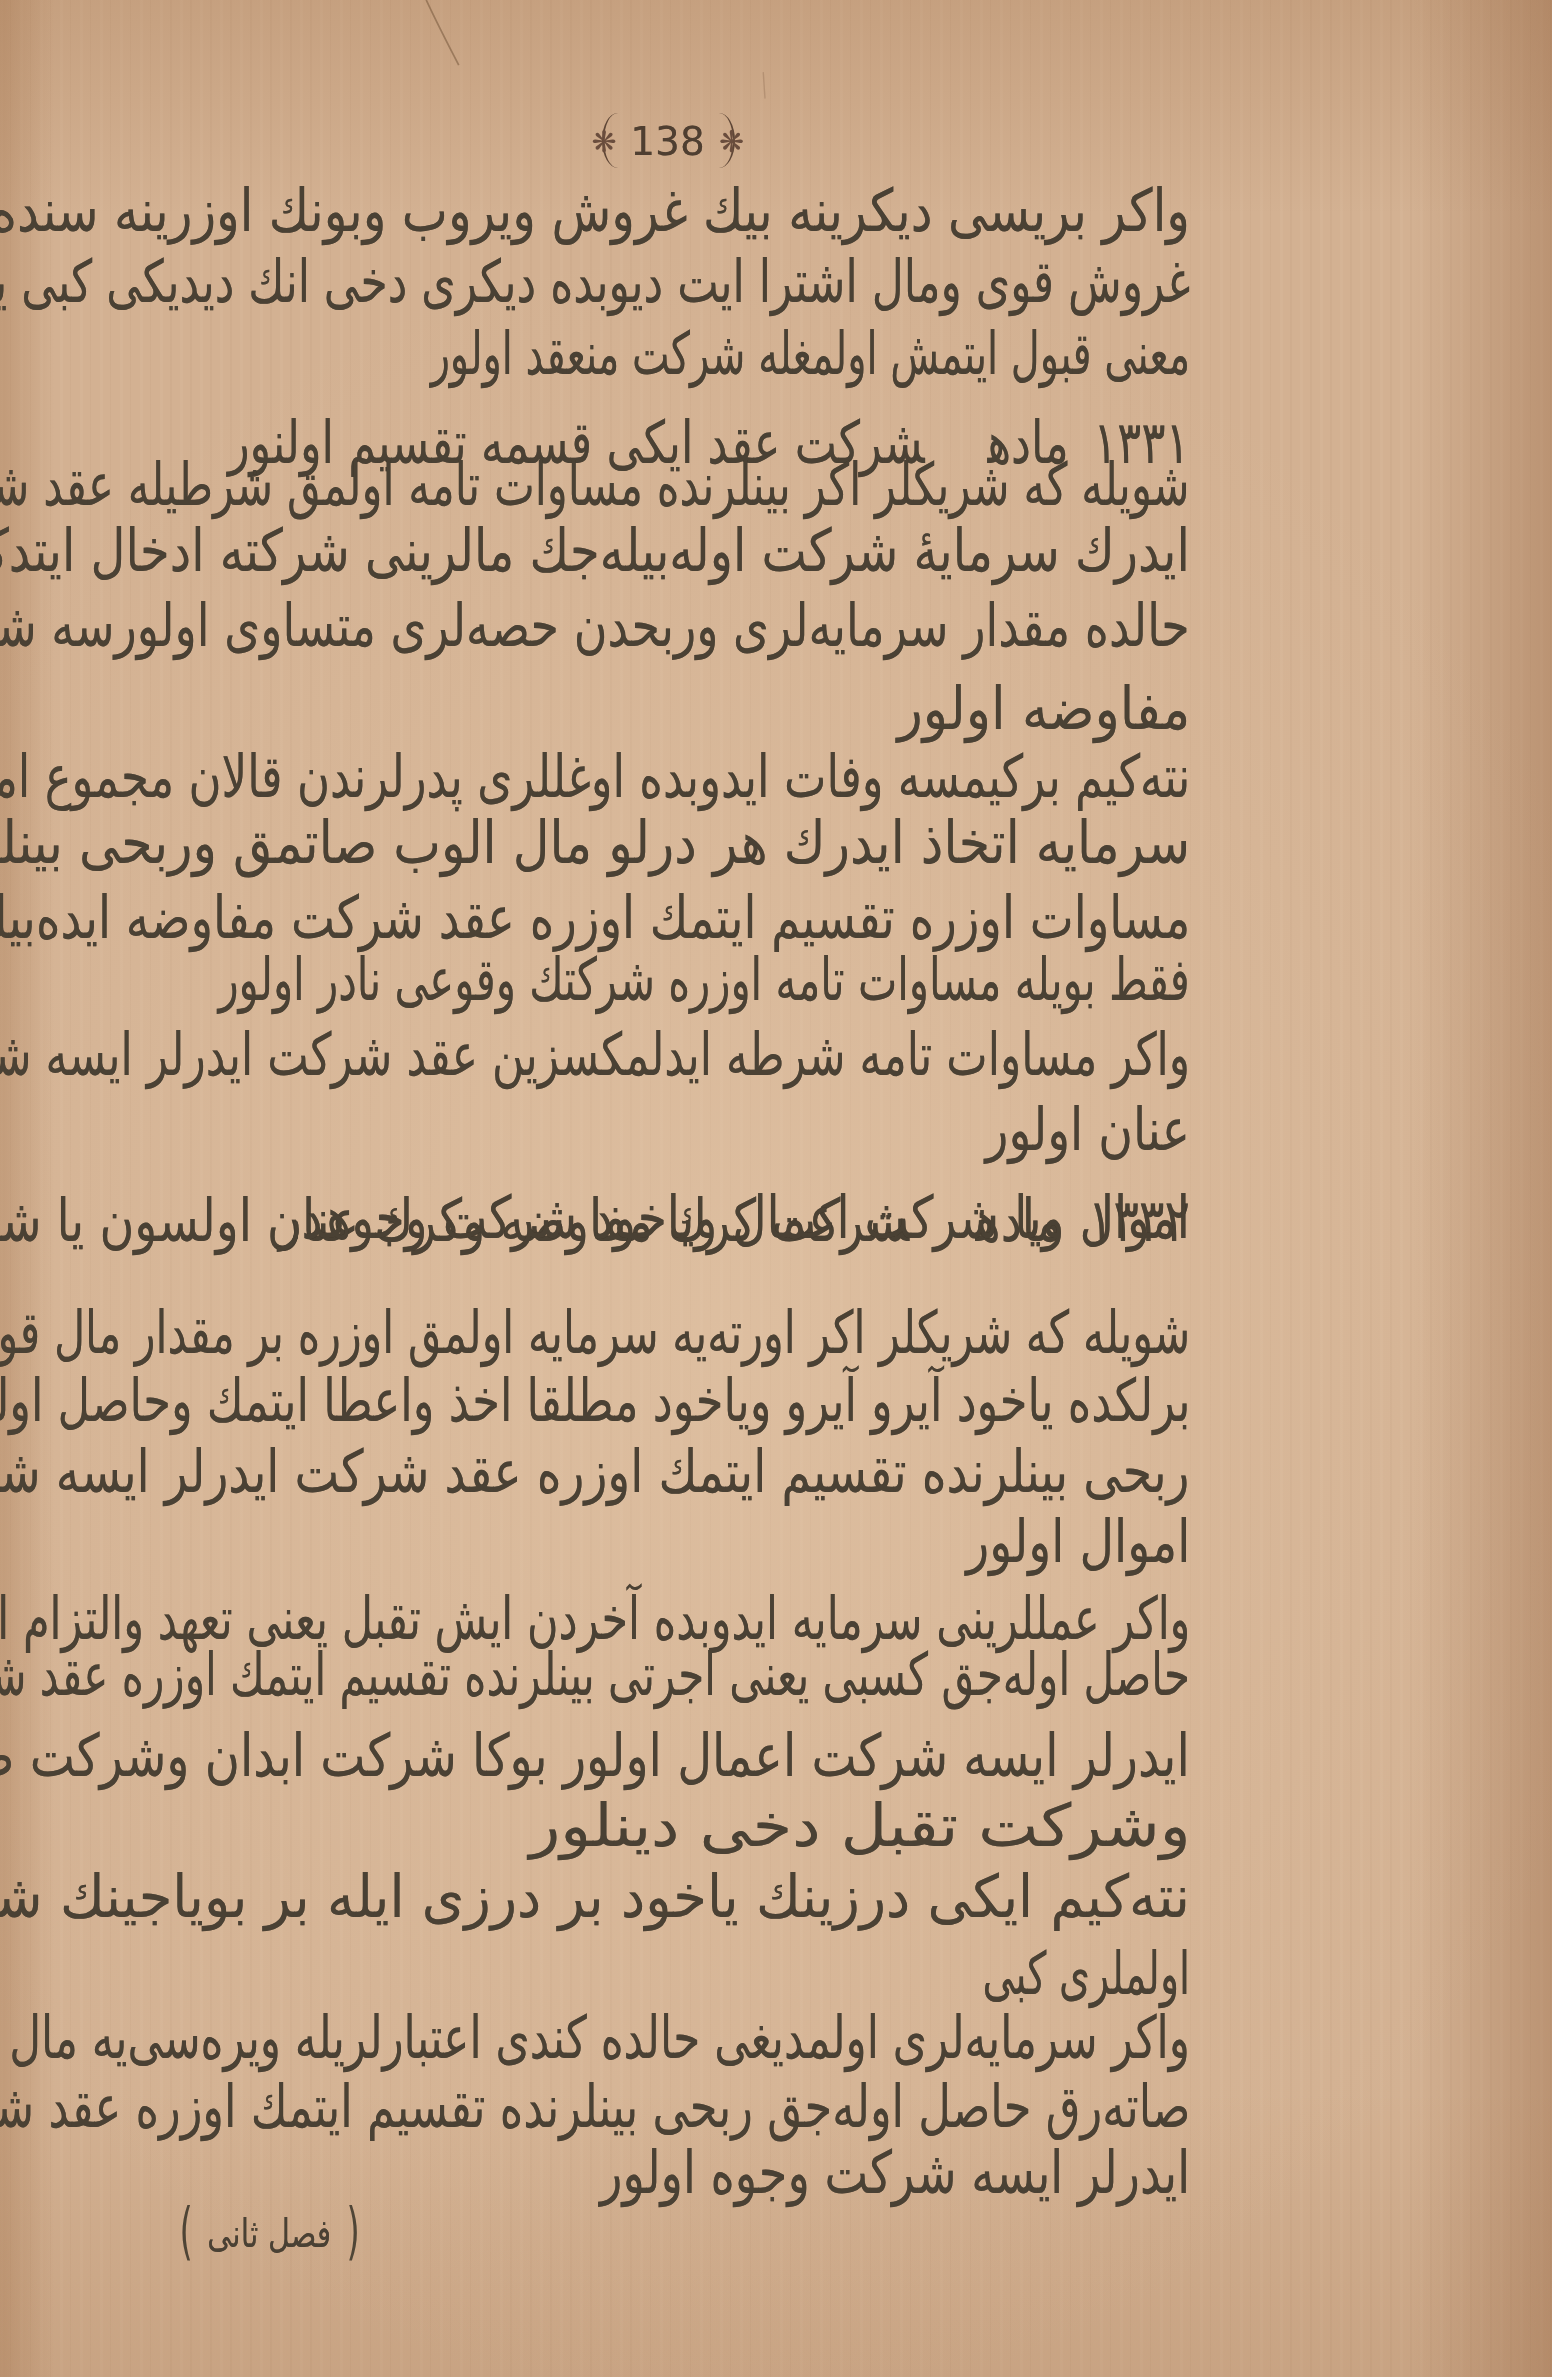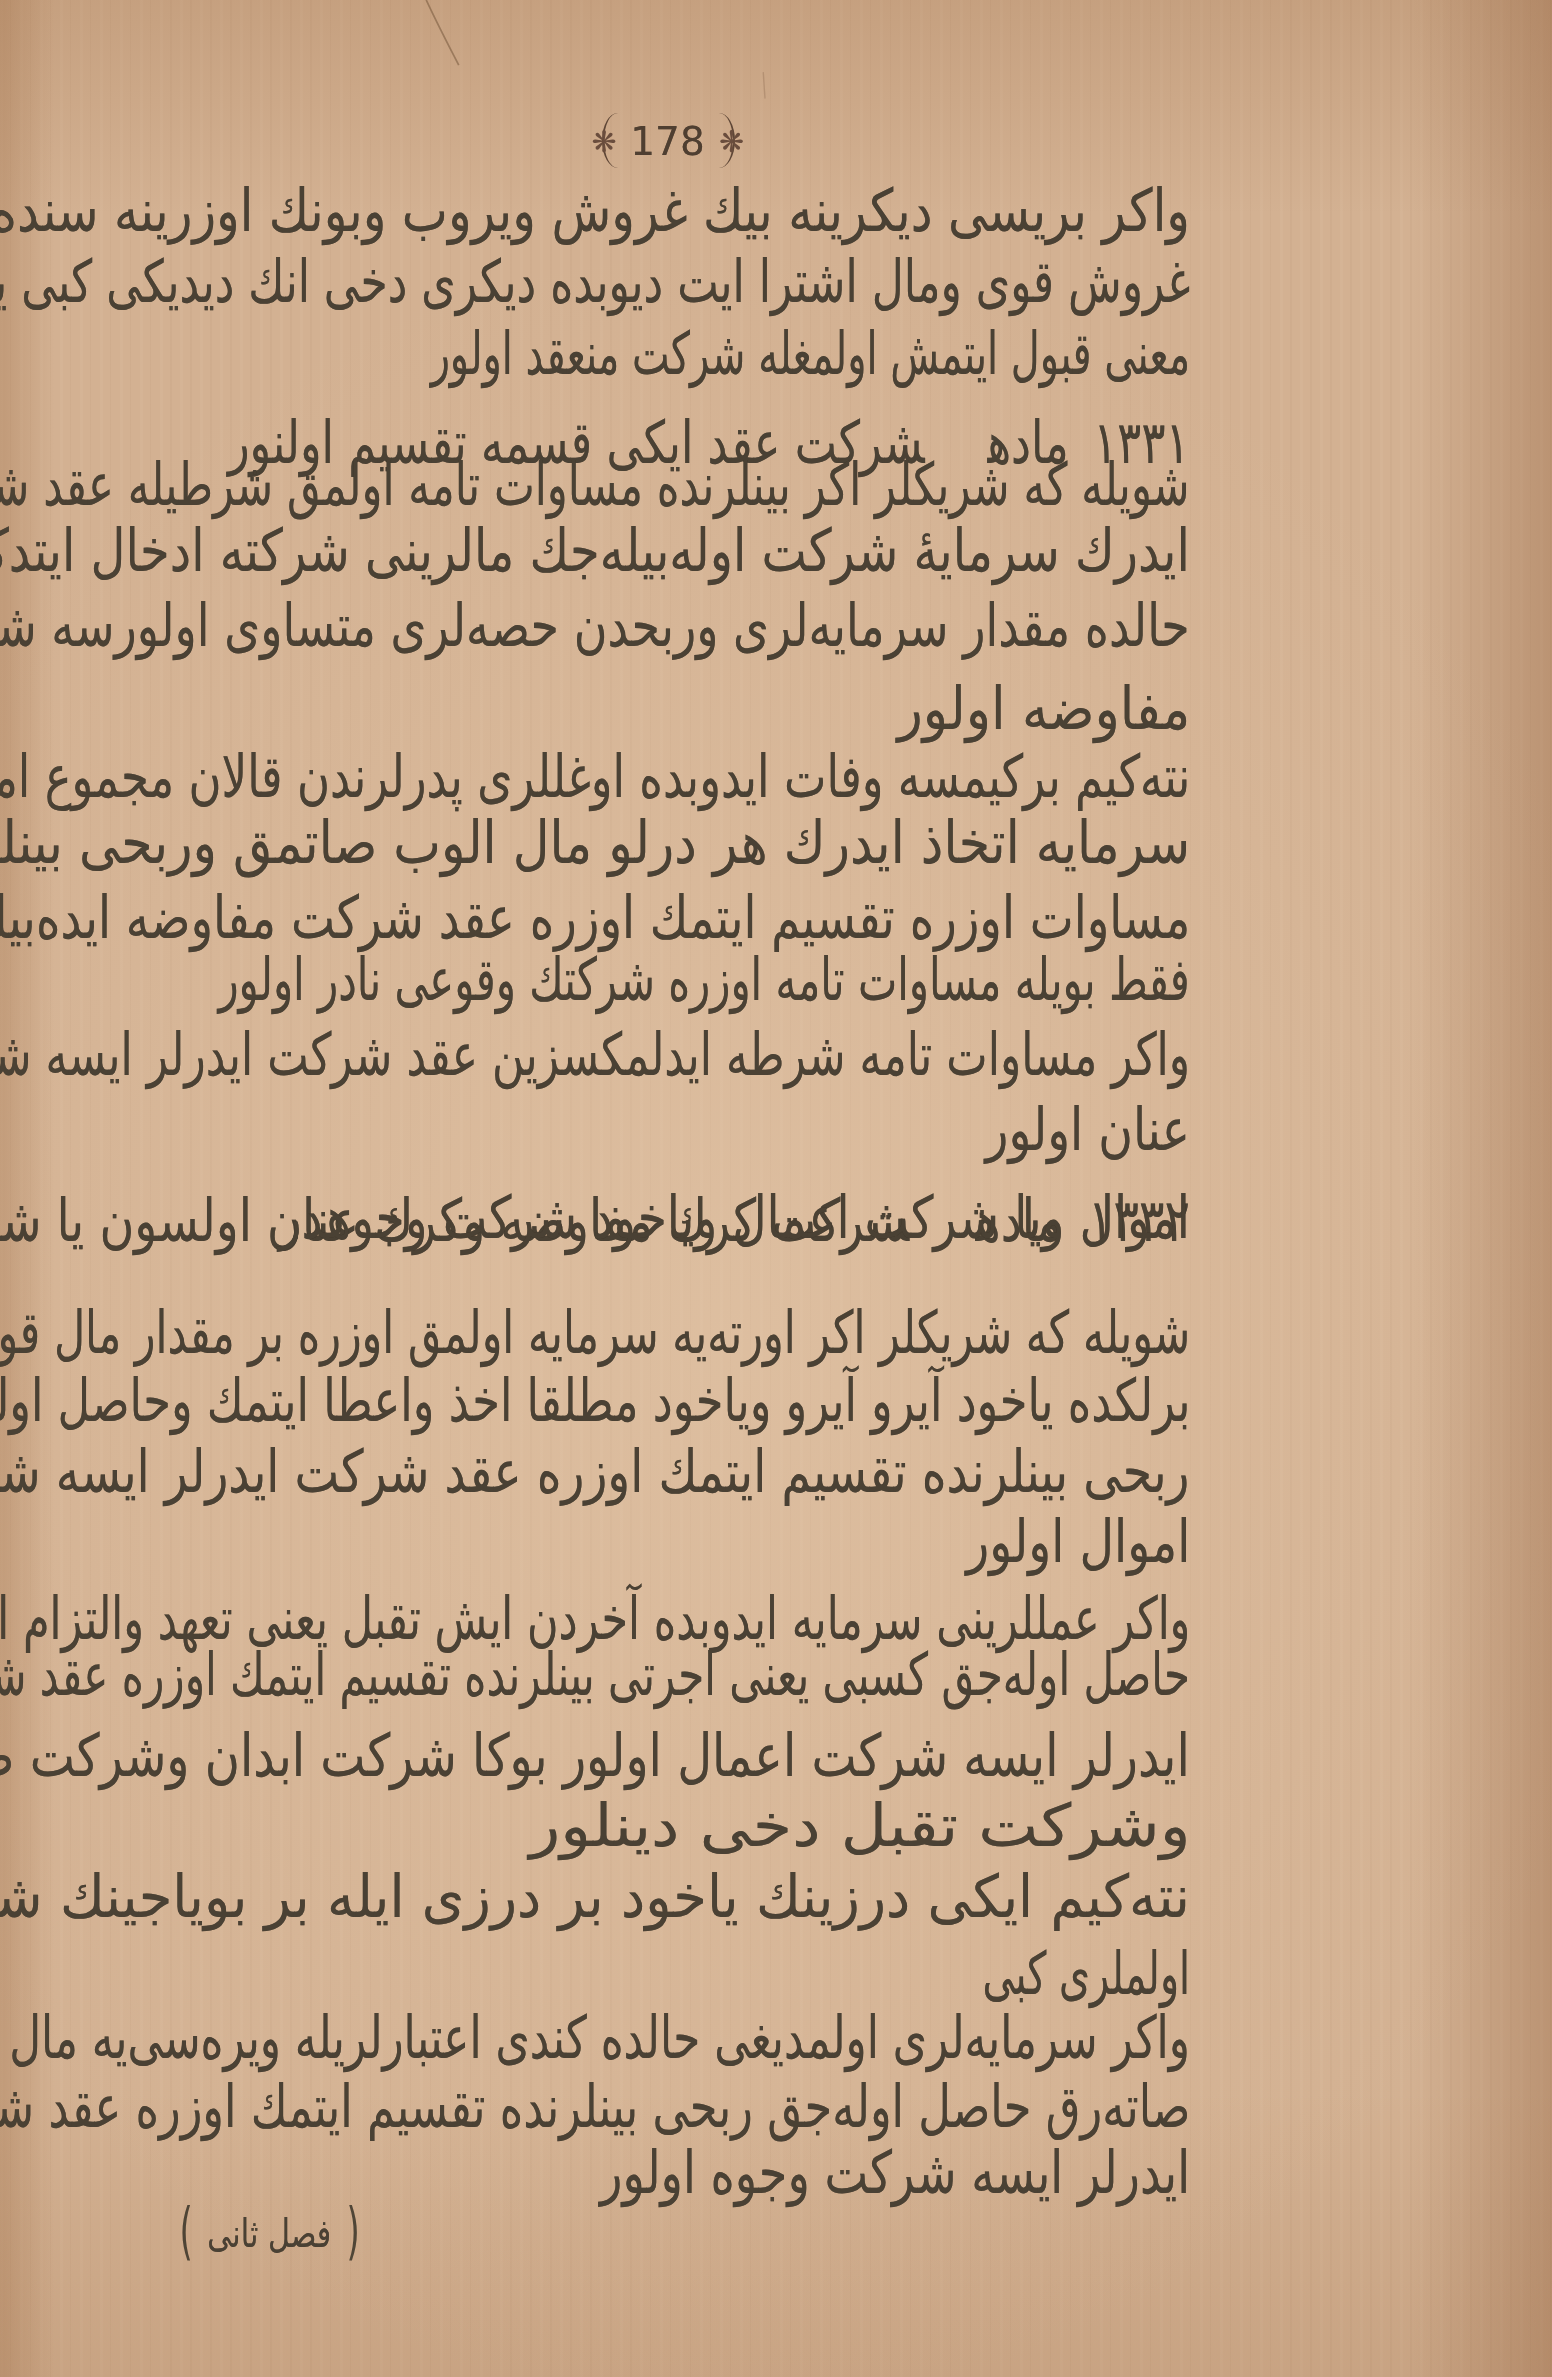--- a/index.html
+++ b/index.html
@@ -66,21 +66,21 @@
 
   <svg class="crease" viewBox="0 0 1761 200" width="1552" height="176">
     <path d="M483 0 Q497 30 520 74" fill="none" stroke="rgba(100,70,45,0.45)" stroke-width="2"></path>
     <path d="M866 82 L868 112" fill="none" stroke="rgba(110,80,55,0.25)" stroke-width="1.5"></path>
   </svg>
 
   <div class="pagenum">
     <span class="brace l"></span>
     <span class="brace r"></span>
     <span class="orn l">❋</span>
-    <span class="num">178</span>
+    <span class="num">138</span>
     <span class="orn r">❋</span>
   </div>
 
   <div>
     <div class="line" style="top:175px"><span class="txt" style="transform: scaleX(0.8299);">واكر بريسى ديكرينه بيك غروش ويروب وبونك اوزرينه سنده بيك</span></div>
     <div class="line" style="top:246px"><span class="txt" style="transform: scaleX(0.7458);">غروش قوى ومال اشترا ايت ديوبده ديكرى دخى انك ديديكى كبى ياپسه</span></div>
     <div class="line" style="top:318px"><span class="txt" style="transform: scaleX(0.6756);">معنى قبول ايتمش اولمغله شركت منعقد اولور</span></div>
     <div class="line" style="top:407px"><span class="txt" style="transform: scaleX(0.7592);"><span class="anum">١٣٣١</span><span class="albl">ماده</span><span>شركت عقد ايكى قسمه تقسيم اولنور</span></span></div>
     <div class="line" style="top:449px"><span class="txt" style="transform: scaleX(0.7354);">شويله كه شريكلر اكر بينلرنده مساوات تامه اولمق شرطيله عقد شركت</span></div>
     <div class="line" style="top:515px"><span class="txt" style="transform: scaleX(0.8142);">ايدرك سرمايهٔ شركت اوله‌بيله‌جك مالرينى شركته ادخال ايتدكلرى</span></div>

